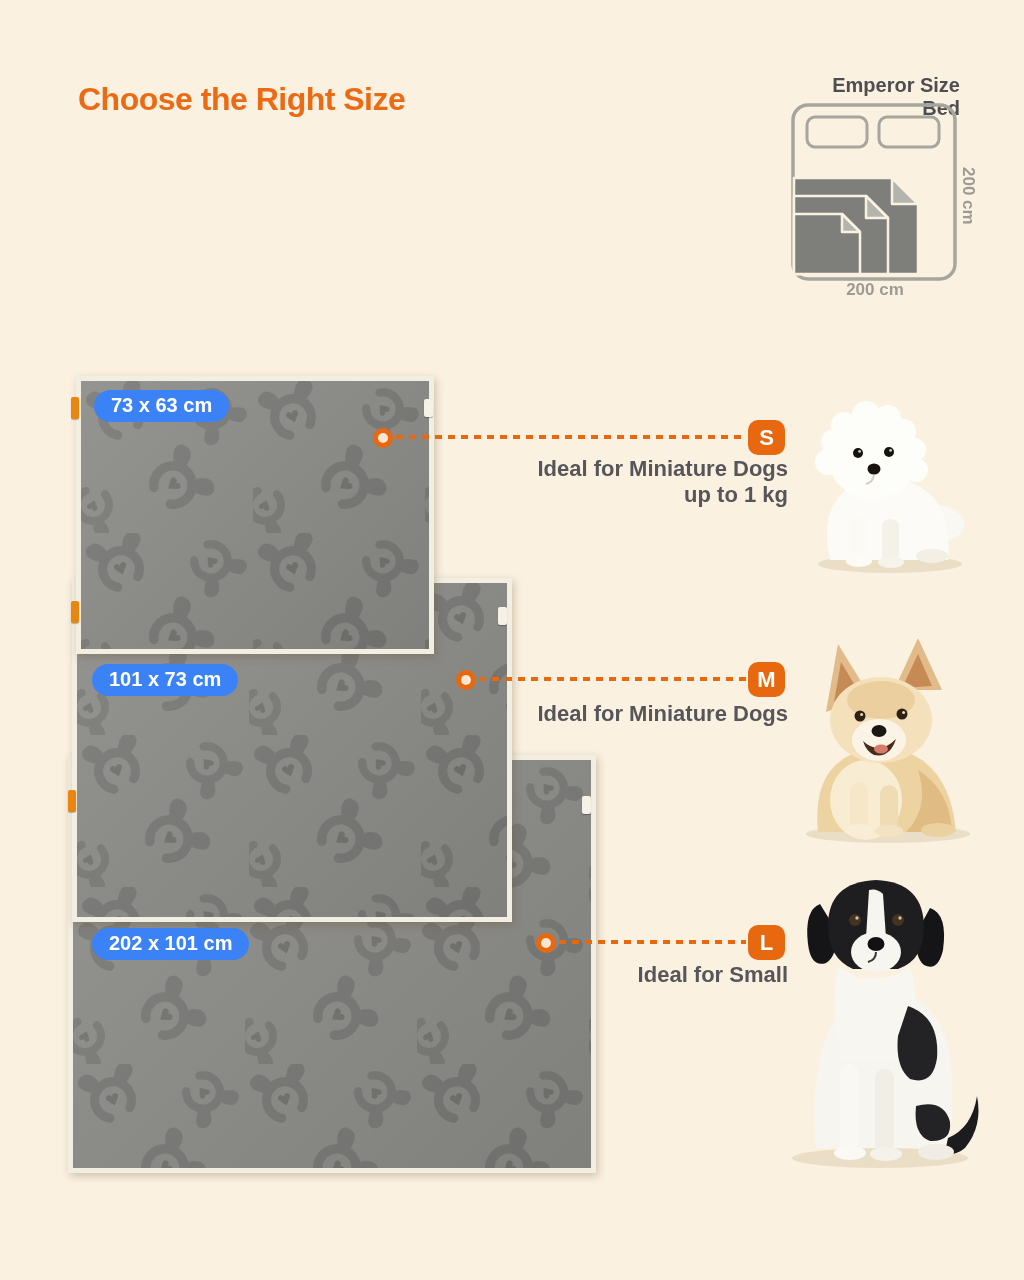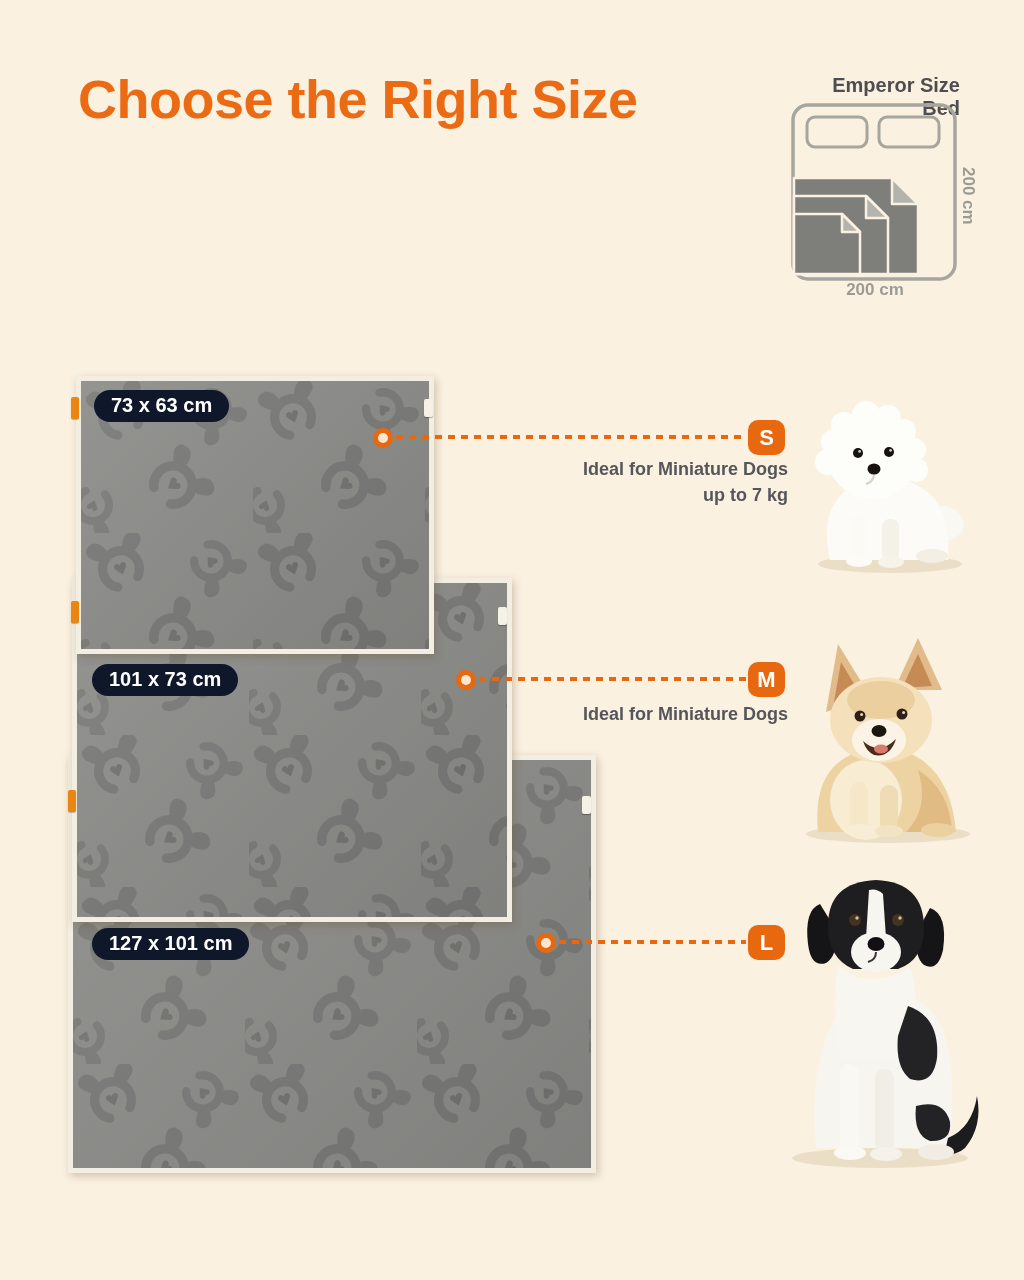--- a/index.html
+++ b/index.html
@@ -5,21 +5,21 @@
   * { margin:0; padding:0; box-sizing:border-box; }
   html,body { background:#ffffff; }
   body { font-family:"Liberation Sans", sans-serif; }
   .canvas{
     position:relative; width:1024px; height:1280px; margin:0 auto;
     background:#FBF1E1; overflow:hidden;
   }
   
   .title{
     position:absolute; left:78px; top:68px;
-    color:#EB6B15; font-weight:bold; font-size:54px; line-height:62px;
+    color:#EB6B15; font-weight:bold; font-size:32px; line-height:62px;
     letter-spacing:-0.5px;
   }
   
   .bed-wrap{ position:absolute; left:790px; top:74px; width:176px; }
   .bed-title{ color:#4E4E50; font-weight:bold; font-size:20px; text-align:right; width:170px; }
   .bed-svg{ position:absolute; left:0px; top:28px; }
   .bed-side-label{
     position:absolute; left:168px; top:62px; height:120px;
     writing-mode:vertical-rl; text-align:center;
     color:#9B9B94; font-weight:bold; font-size:17px;
@@ -46,40 +46,40 @@
     position:absolute; width:8px; height:22px; background:#E8860F;
     border-radius:2px; box-shadow:0 1px 1px rgba(0,0,0,.25); z-index:35;
   }
   .tag-white{
     position:absolute; width:9px; height:18px; background:#F5F1E7;
     border-radius:2px; box-shadow:0 1px 1px rgba(0,0,0,.3); z-index:35;
   }
   
   .pill{
     position:absolute; z-index:40;
-    background:#0f172a; color:#ffffff;
+    background:#3b82f6; color:#ffffff;
     font-weight:bold; font-size:20px; line-height:20px;
     padding:5px 17px 7px; border-radius:999px; white-space:nowrap;
   }
   
   .dot{ position:absolute; z-index:45; width:20px; height:20px; border-radius:50%;
         background:#E8680F; }
   .dot::after{ content:""; position:absolute; left:5px; top:5px; width:10px; height:10px;
         border-radius:50%; background:#FAE6D2; }
   .dotline{ position:absolute; z-index:44; height:4px;
         background:repeating-linear-gradient(90deg,#E8680F 0 7px,transparent 7px 13px); }
   .badge{
     position:absolute; z-index:45; width:37px; height:35px; border-radius:10px;
     background:#E8680F; color:#ffffff; font-weight:bold; font-size:22px;
     display:flex; align-items:center; justify-content:center;
   }
   
   .desc{
     position:absolute; width:330px; text-align:right;
-    color:#56565A; font-weight:bold; font-size:18px; line-height:26px;
+    color:#56565A; font-weight:bold; font-size:22px; line-height:26px;
   }
   
   .dog{ position:absolute; z-index:5; }
 </style>
 </head>
 <body>
 
 <svg width="0" height="0" style="position:absolute" aria-hidden="true">
   <defs>
     <g id="dogface">
@@ -142,41 +142,42 @@
 
   <div class="tag-orange" style="left:71px; top:397px;"></div>
   <div class="tag-orange" style="left:71px; top:601px;"></div>
   <div class="tag-orange" style="left:68px; top:790px;"></div>
   <div class="tag-white" style="left:424px; top:399px;"></div>
   <div class="tag-white" style="left:498px; top:607px;"></div>
   <div class="tag-white" style="left:582px; top:796px;"></div>
 
   <div class="pill" style="left:94px; top:390px;">73 x 63 cm</div>
   <div class="pill" style="left:92px; top:664px;">101 x 73 cm</div>
-  <div class="pill" style="left:92px; top:928px;">127 x 101 cm</div>
+  <div class="pill" style="left:92px; top:928px;">202 x 101 cm</div>
 
   <div class="dot" style="left:373px; top:428px;"></div>
   <div class="dotline" style="left:396px; top:435px; width:350px;"></div>
   <div class="badge" style="left:748px; top:420px;">S</div>
   <div class="desc" style="left:458px; top:456px;">
     <div>Ideal for Miniature Dogs</div>
-    <div>up to 7 kg</div>
+    <div>up to 1 kg</div>
   </div>
 
   <div class="dot" style="left:456px; top:670px;"></div>
   <div class="dotline" style="left:479px; top:677px; width:267px;"></div>
   <div class="badge" style="left:748px; top:662px;">M</div>
   <div class="desc" style="left:458px; top:701px;">
     <div>Ideal for Miniature Dogs</div>
   </div>
 
   <div class="dot" style="left:536px; top:933px;"></div>
   <div class="dotline" style="left:559px; top:940px; width:187px;"></div>
   <div class="badge" style="left:748px; top:925px;">L</div>
   <div class="desc" style="left:458px; top:962px;">
+    <div>Ideal for Small</div>
   </div>
 
   <svg class="dog" style="left:790px; top:398px;" width="195" height="178">
     <ellipse cx="100" cy="166" rx="72" ry="9" fill="#EADEC7"></ellipse>
     <ellipse cx="150" cy="126" rx="24" ry="18" fill="#FAF8F2"></ellipse>
     <path d="M40 162 Q28 108 62 88 Q97 68 132 90 Q162 108 158 162 Z" fill="#FCFBF7"></path>
     <g fill="#FDFDFA">
       <circle cx="54" cy="27" r="13"></circle>
         <circle cx="76" cy="17" r="14"></circle>
         <circle cx="98" cy="20" r="13"></circle>

